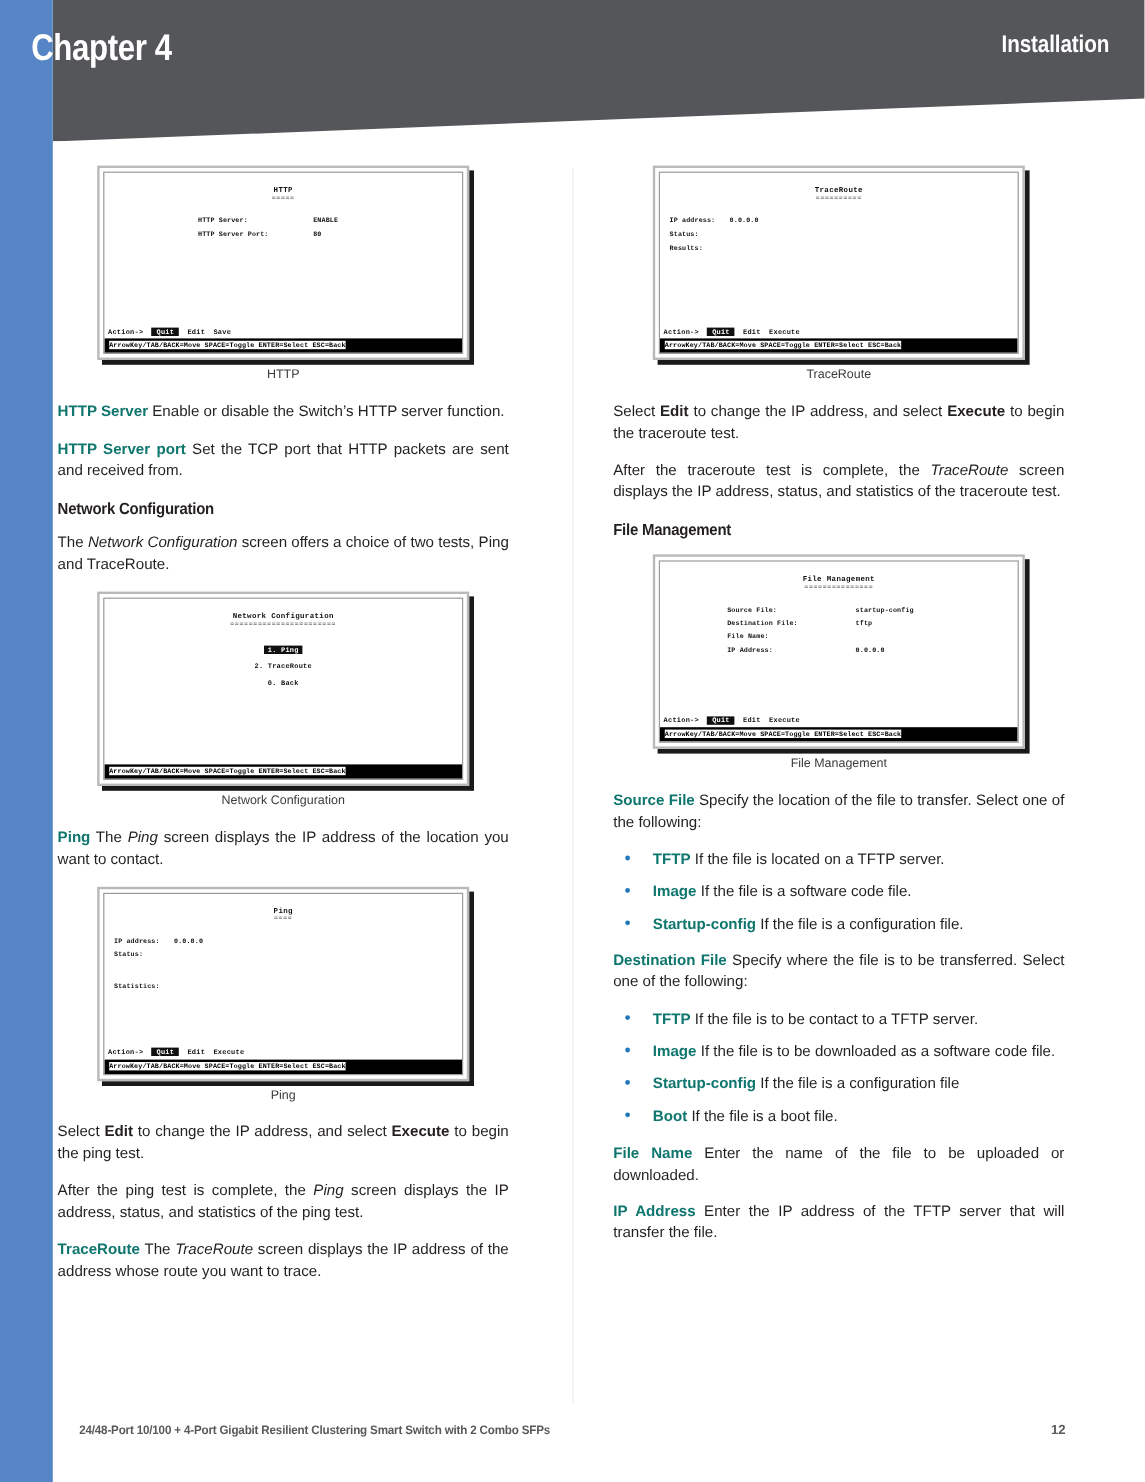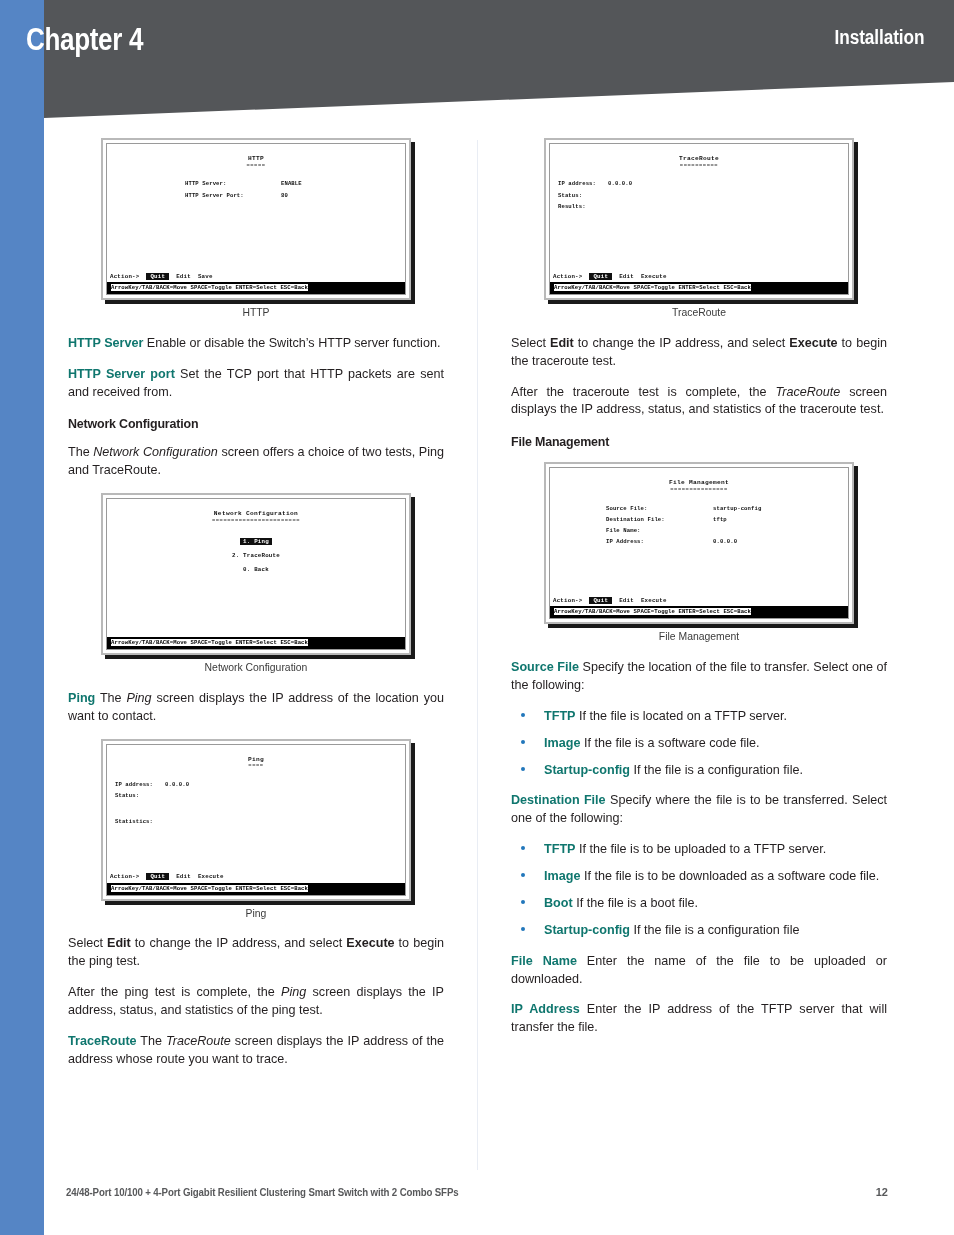--- a/index.html
+++ b/index.html
@@ -43,21 +43,21 @@
   }
 
   
   .col {
     position: absolute; top: 138px;
     width: 376px;
     font-size: 12.6px;
     color: #231f20;
     line-height: 1.42;
   }
-  .col-left  { left: 68px; }
+  .col-left  { left: 48px; }
   .col-right { left: 511px; }
 
   .divider {
     position: absolute; left: 477px; top: 140px;
     width: 1px; height: 1030px;
     background: #e9edf4;
   }
 
   
   p.body {
@@ -414,24 +414,24 @@
       <li><span class="dot"></span><span class="term">TFTP</span><span>  If the file is located on a TFTP server.</span></li>
       <li><span class="dot"></span><span class="term">Image</span><span>  If the file is a software code file.</span></li>
       <li><span class="dot"></span><span class="term">Startup-config</span><span>  If the file is a configuration file.</span></li>
     </ul>
 
     <p class="body">
       <span class="term">Destination File</span><span>  Specify where the file is to be transferred. Select one of the following:</span>
     </p>
 
     <ul class="bullets">
-      <li><span class="dot"></span><span class="term">TFTP</span><span>  If the file is to be uploaded to a TFTP server.</span></li>
+      <li><span class="dot"></span><span class="term">TFTP</span><span>  If the file is to be contact to a TFTP server.</span></li>
       <li><span class="dot"></span><span class="term">Image</span><span>  If the file is to be downloaded as a software code file.</span></li>
+      <li><span class="dot"></span><span class="term">Startup-config</span><span>  If the file is a configuration file</span></li>
       <li><span class="dot"></span><span class="term">Boot</span><span>  If the file is a boot file.</span></li>
-      <li><span class="dot"></span><span class="term">Startup-config</span><span>  If the file is a configuration file</span></li>
     </ul>
 
     <p class="body">
       <span class="term">File Name</span><span>  Enter the name of the file to be uploaded or downloaded.</span>
     </p>
 
     <p class="body">
       <span class="term">IP Address</span><span>  Enter the IP address of the TFTP server that will transfer the file.</span>
     </p>
 

